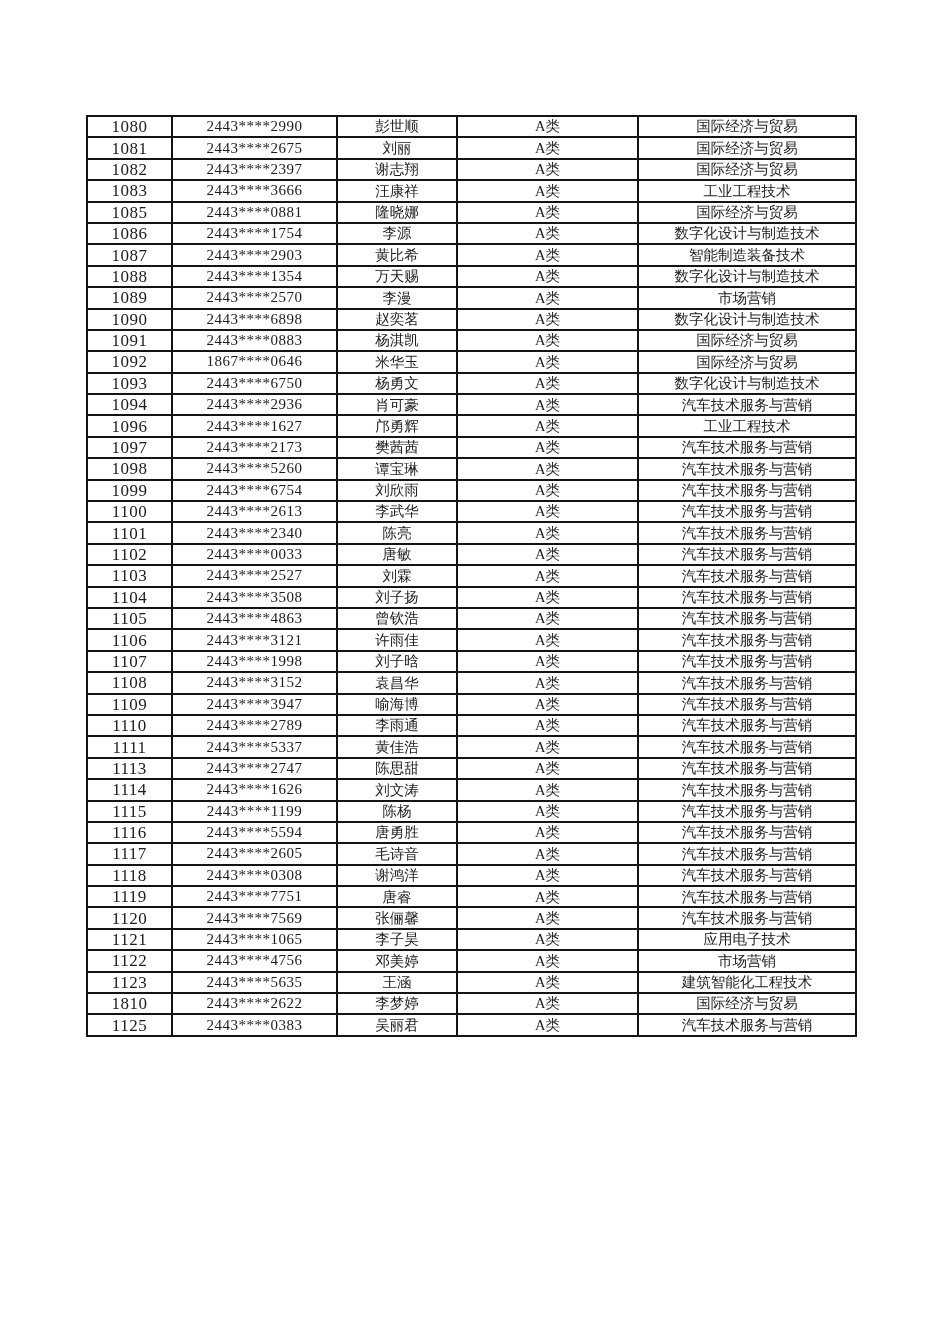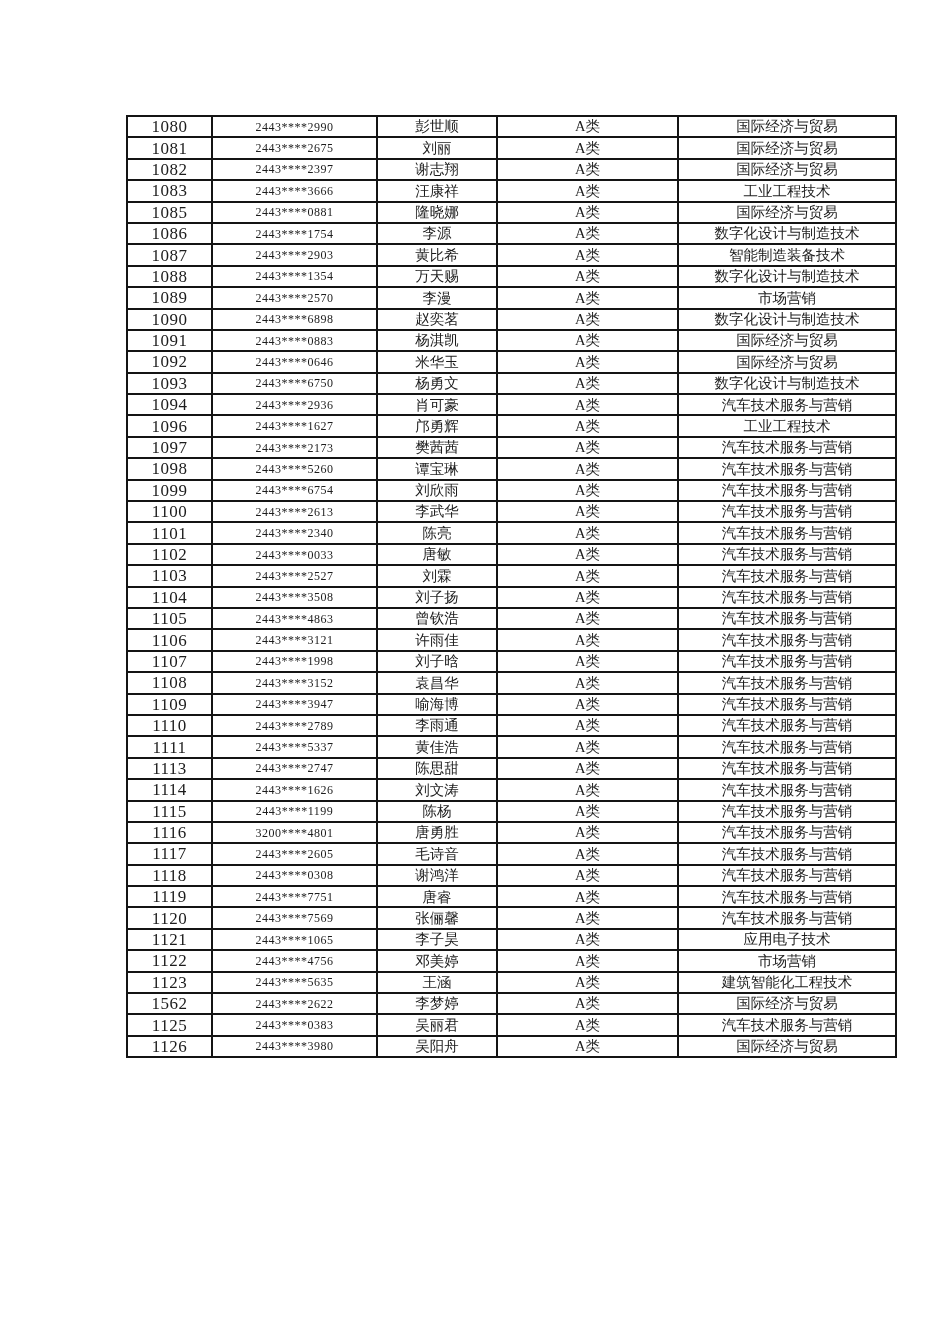--- a/index.html
+++ b/index.html
@@ -16,37 +16,36 @@
     overflow: hidden;
   }
   .doc-table {
     position: absolute;
     left: 86px;
     top: 115px;
     width: 769px;
     border-collapse: collapse;
     table-layout: fixed;
     border: 2px solid #141414;
-    margin-left: 40px;
   }
   .doc-table td {
     border: 2px solid #141414;
     height: 19.4px;           
     padding: 0;
     text-align: center;
     vertical-align: middle;
     color: #1c1c1c;
     font-size: 15px;
     line-height: 1;
     white-space: nowrap;
     overflow: hidden;
     background: #ffffff;
   }
   .doc-table td.col-index   { font-size: 17px; letter-spacing: 0.5px; }
-  .doc-table td.col-examid  { font-size: 12px; letter-spacing: 0.5px; }
+  .doc-table td.col-examid  { font-size: 15px; letter-spacing: 0.5px; }
   .doc-table td.col-name,
   .doc-table td.col-cat,
   .doc-table td.col-major   { font-size: 14.5px; }
   col.c1 { width: 85px;  }
   col.c2 { width: 165px; }
   col.c3 { width: 120px; }
   col.c4 { width: 181px; }
   col.c5 { width: 218px; }
 </style>
 </head>
@@ -134,21 +133,21 @@
         </tr>
         <tr>
           <td class="col-index">1091</td>
           <td class="col-examid">2443****0883</td>
           <td class="col-name">杨淇凯</td>
           <td class="col-cat">A类</td>
           <td class="col-major">国际经济与贸易</td>
         </tr>
         <tr>
           <td class="col-index">1092</td>
-          <td class="col-examid">2443****0646</td>
+          <td class="col-examid">1867****0646</td>
           <td class="col-name">米华玉</td>
           <td class="col-cat">A类</td>
           <td class="col-major">国际经济与贸易</td>
         </tr>
         <tr>
           <td class="col-index">1093</td>
           <td class="col-examid">2443****6750</td>
           <td class="col-name">杨勇文</td>
           <td class="col-cat">A类</td>
           <td class="col-major">数字化设计与制造技术</td>
@@ -288,21 +287,21 @@
         </tr>
         <tr>
           <td class="col-index">1115</td>
           <td class="col-examid">2443****1199</td>
           <td class="col-name">陈杨</td>
           <td class="col-cat">A类</td>
           <td class="col-major">汽车技术服务与营销</td>
         </tr>
         <tr>
           <td class="col-index">1116</td>
-          <td class="col-examid">3200****4801</td>
+          <td class="col-examid">2443****5594</td>
           <td class="col-name">唐勇胜</td>
           <td class="col-cat">A类</td>
           <td class="col-major">汽车技术服务与营销</td>
         </tr>
         <tr>
           <td class="col-index">1117</td>
           <td class="col-examid">2443****2605</td>
           <td class="col-name">毛诗音</td>
           <td class="col-cat">A类</td>
           <td class="col-major">汽车技术服务与营销</td>
@@ -343,35 +342,28 @@
           <td class="col-major">市场营销</td>
         </tr>
         <tr>
           <td class="col-index">1123</td>
           <td class="col-examid">2443****5635</td>
           <td class="col-name">王涵</td>
           <td class="col-cat">A类</td>
           <td class="col-major">建筑智能化工程技术</td>
         </tr>
         <tr>
-          <td class="col-index">1562</td>
+          <td class="col-index">1810</td>
           <td class="col-examid">2443****2622</td>
           <td class="col-name">李梦婷</td>
           <td class="col-cat">A类</td>
           <td class="col-major">国际经济与贸易</td>
         </tr>
         <tr>
           <td class="col-index">1125</td>
           <td class="col-examid">2443****0383</td>
           <td class="col-name">吴丽君</td>
           <td class="col-cat">A类</td>
           <td class="col-major">汽车技术服务与营销</td>
-        </tr>
-        <tr>
-          <td class="col-index">1126</td>
-          <td class="col-examid">2443****3980</td>
-          <td class="col-name">吴阳舟</td>
-          <td class="col-cat">A类</td>
-          <td class="col-major">国际经济与贸易</td>
         </tr>
       </tbody>
   </table>
 </div>
 
 </body></html>

